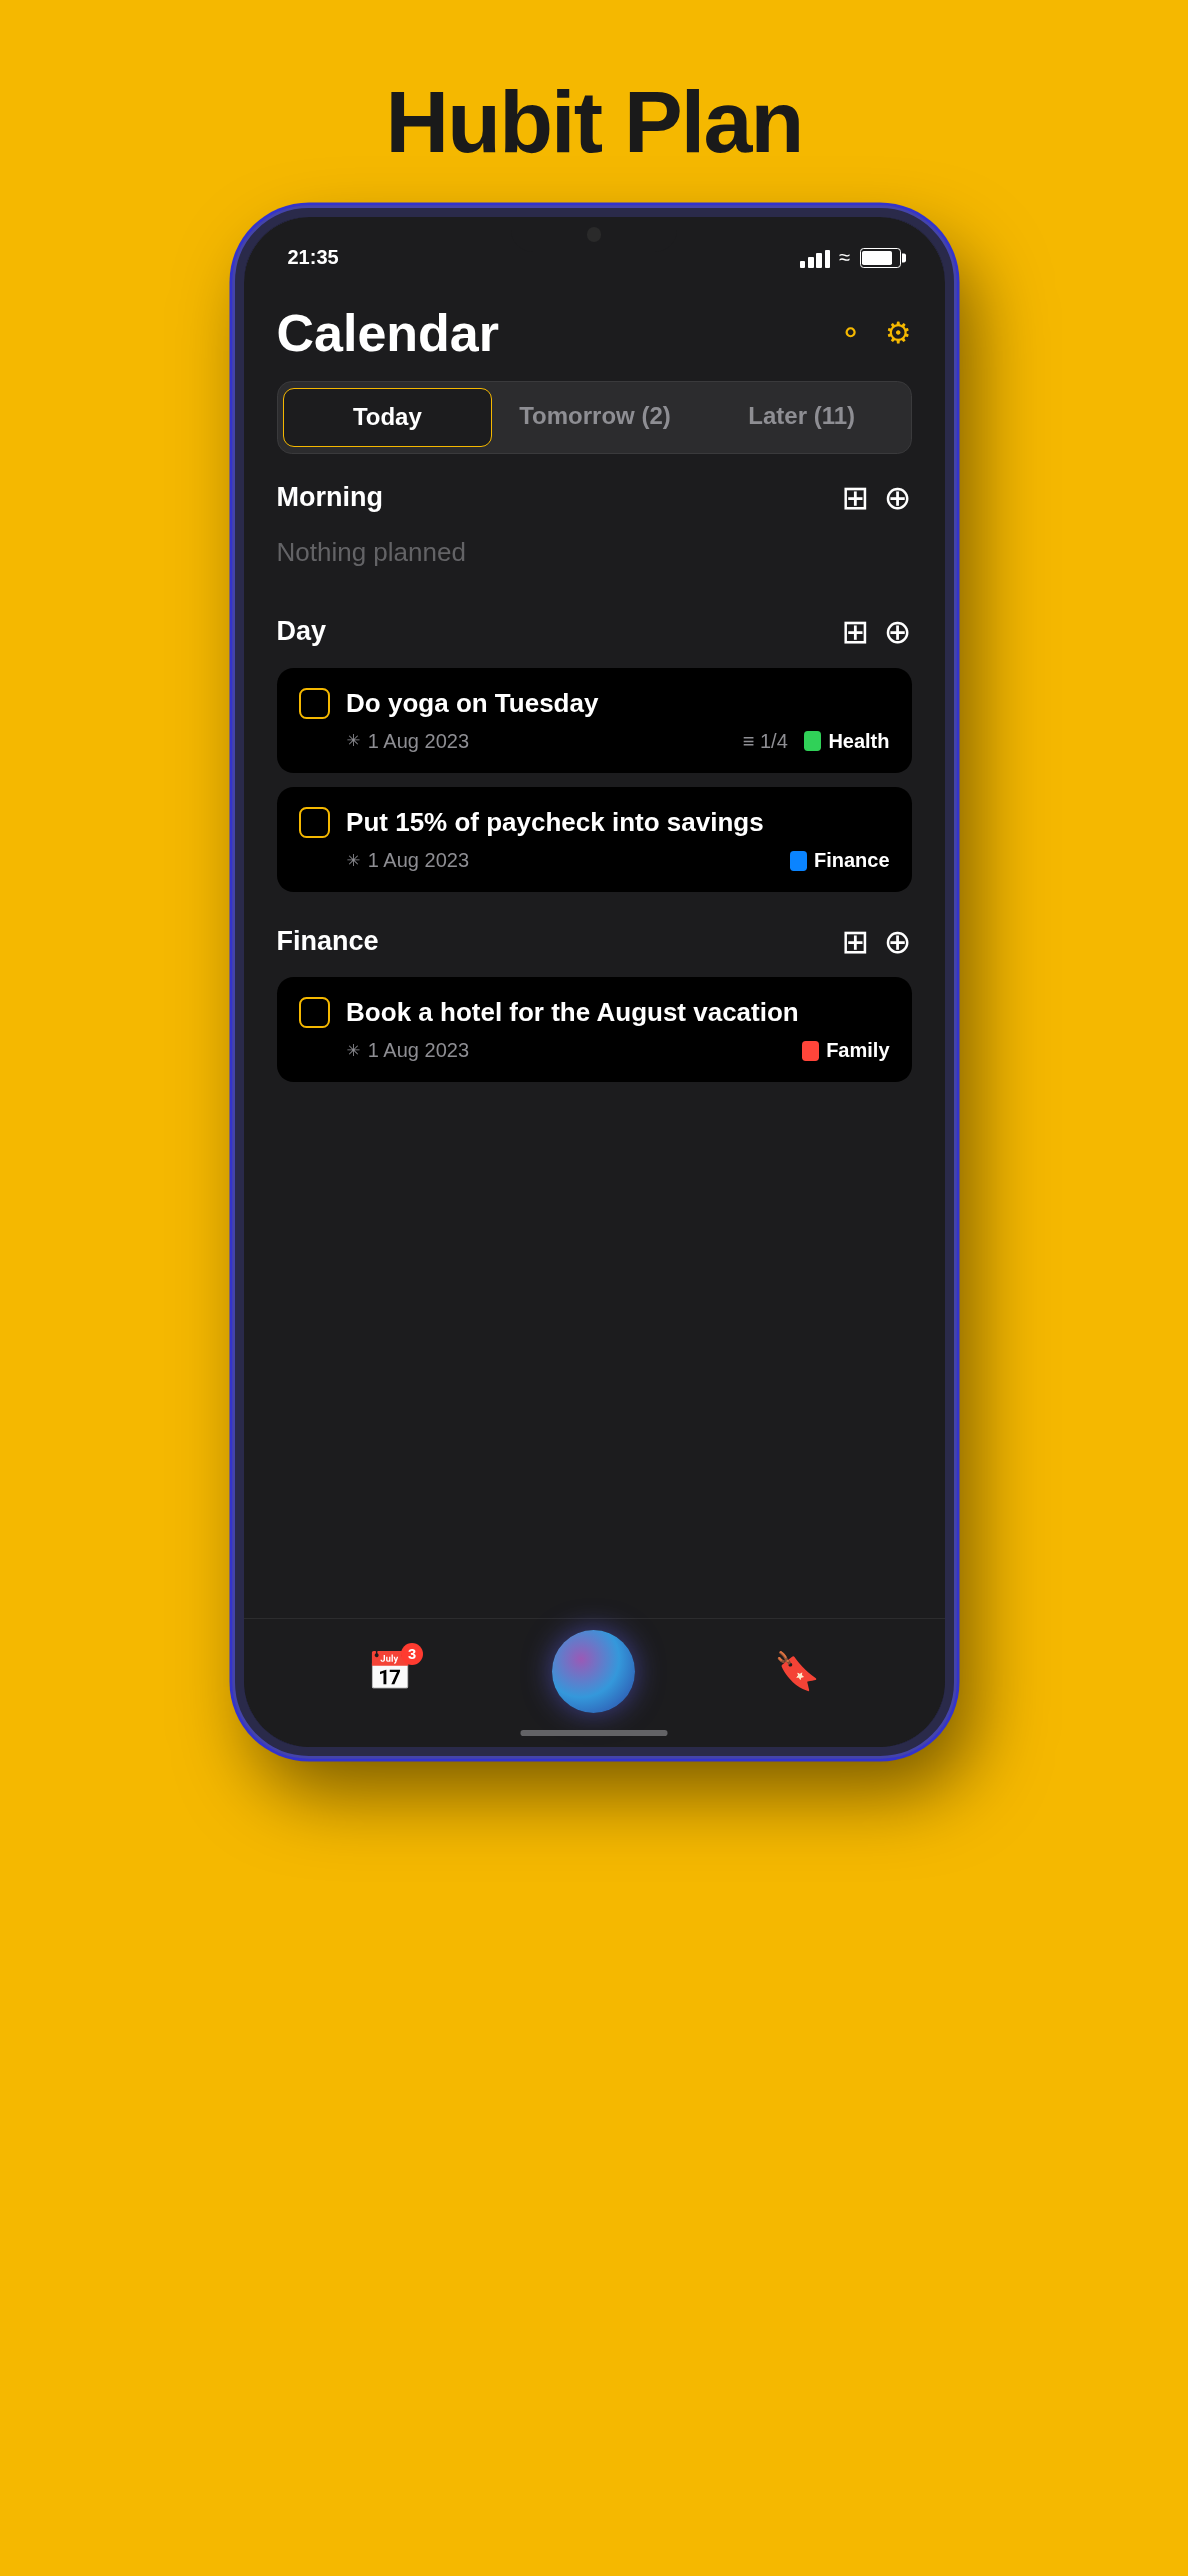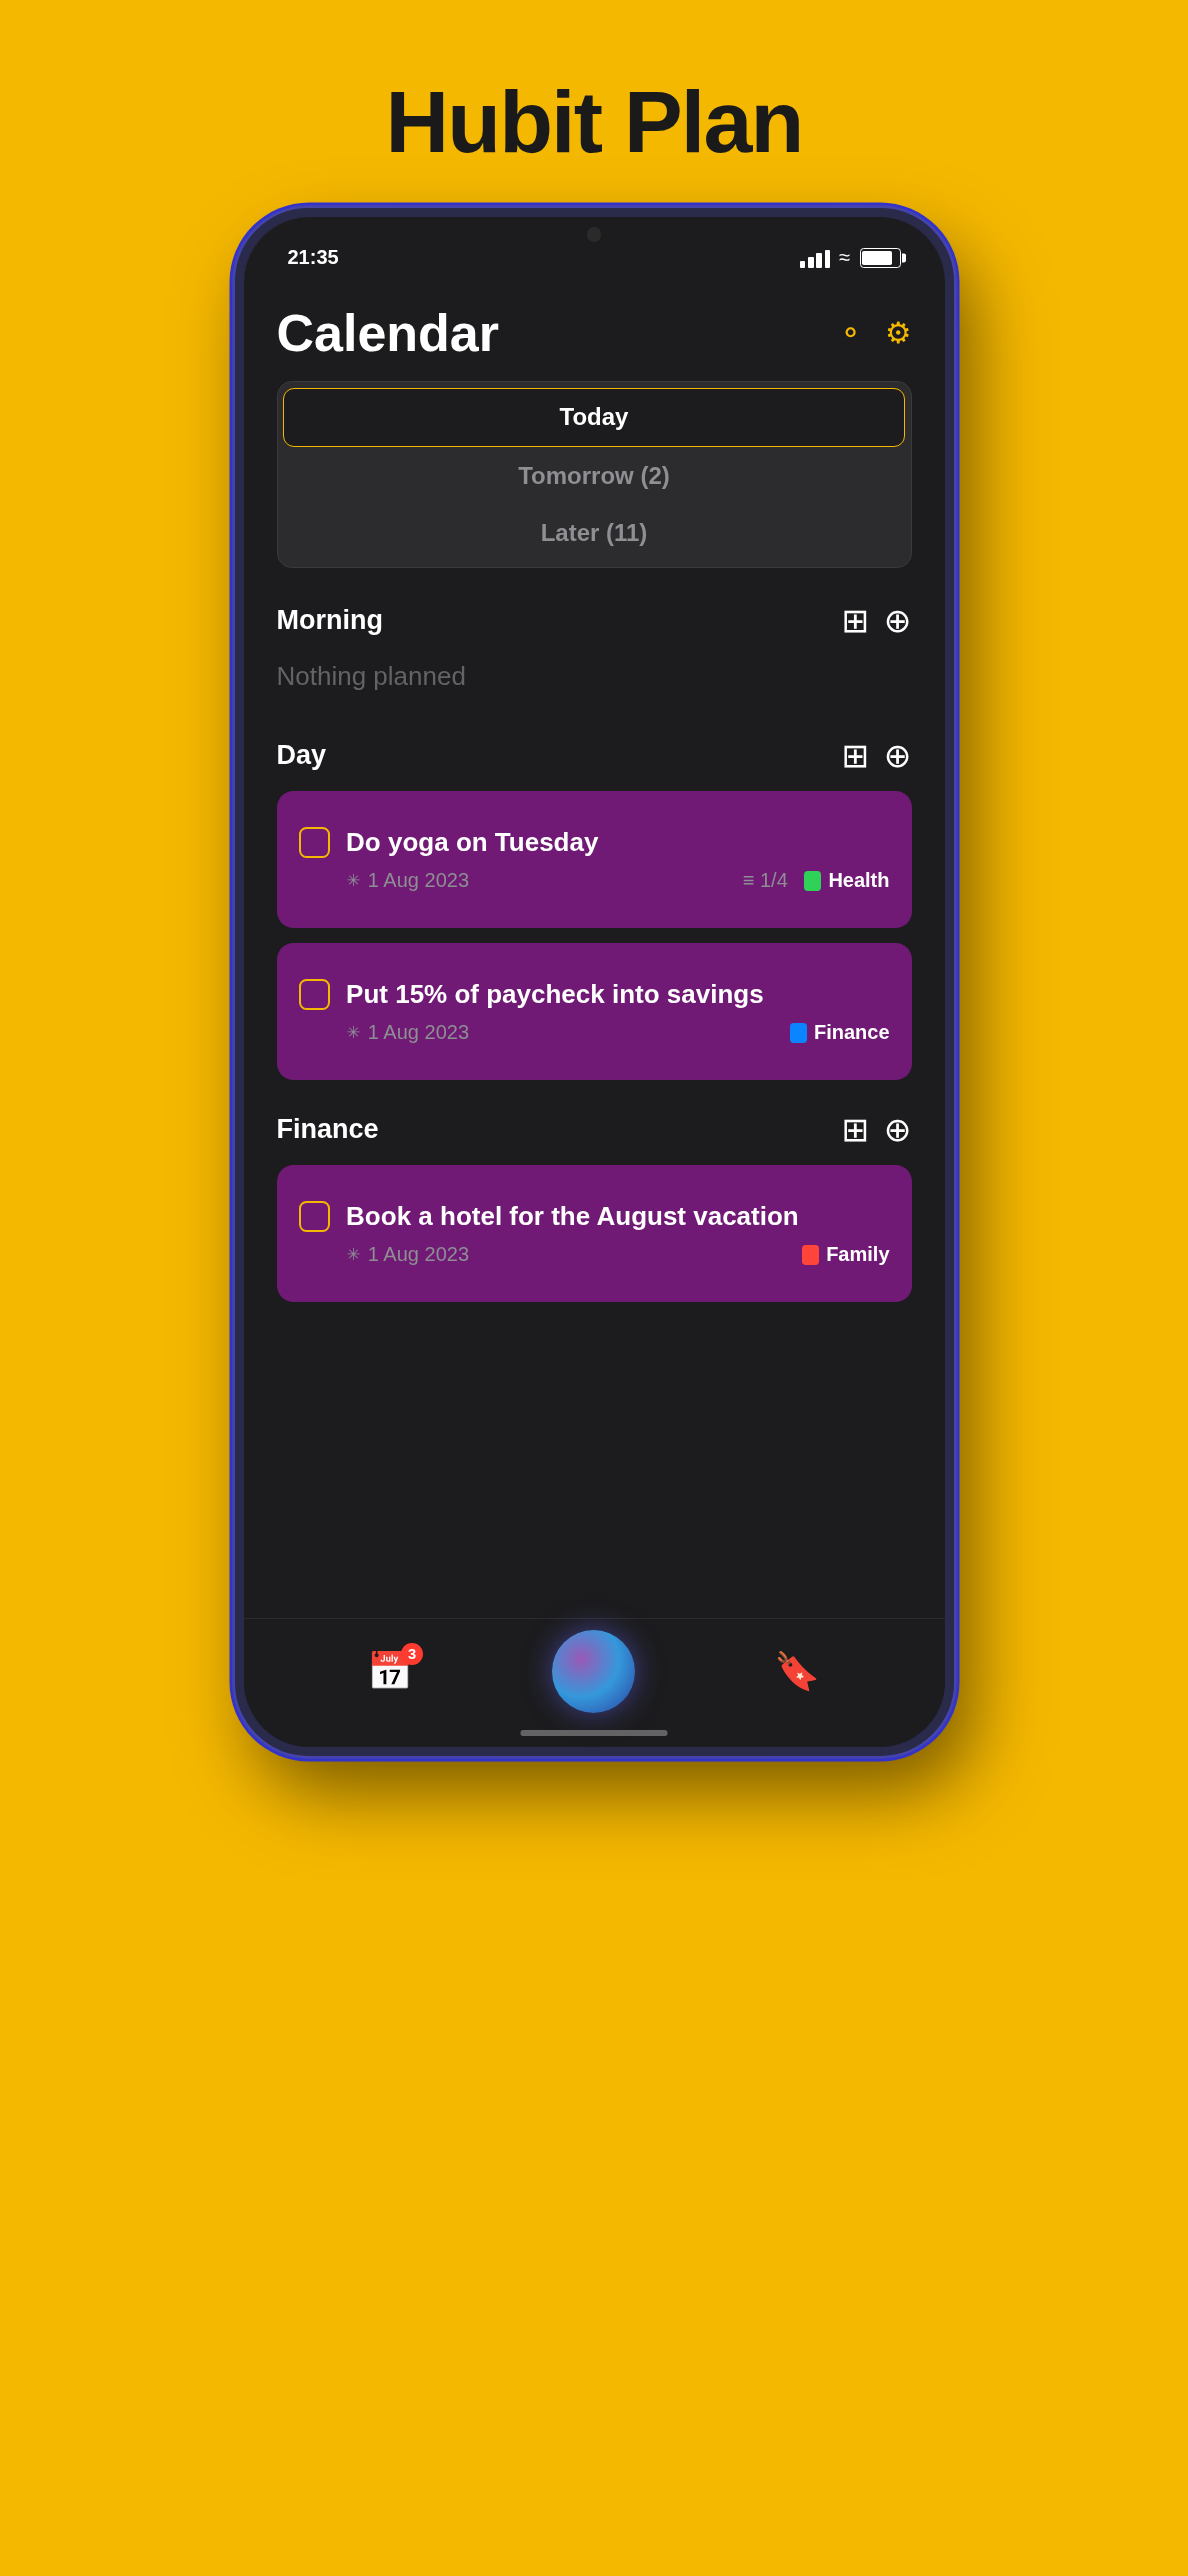--- a/index.html
+++ b/index.html
@@ -210,23 +210,22 @@
       font-size: 29.5px;
       color: #F5B800;
     }
 
     
     .tabs-container {
       display: flex;
       background: #2c2c2e;
       border-radius: 14.7px;
       padding: 5.5px;
-      margin-bottom: 33px;
+      margin-bottom: 24px;
       border: 1.4px solid #3a3a3c;
-      flex-direction: column;
     }
 
     .tab {
       flex: 1;
       padding: 14.7px 11px;
       border-radius: 11px;
       text-align: center;
       font-size: 24px;
       font-weight: 600;
       color: #8e8e93;
@@ -269,23 +268,23 @@
     }
 
     .nothing-planned {
       font-size: 26px;
       color: #636366;
       padding: 3.7px 0 14.7px;
     }
 
     
     .task-card {
-      background: #701a75;
+      background: #000000;
       border-radius: 16.6px;
-      padding: 36px 22px;
+      padding: 20px 22px;
       margin-bottom: 14.7px;
     }
 
     .task-top {
       display: flex;
       align-items: center;
       gap: 16.6px;
       margin-bottom: 11px;
     }
 

